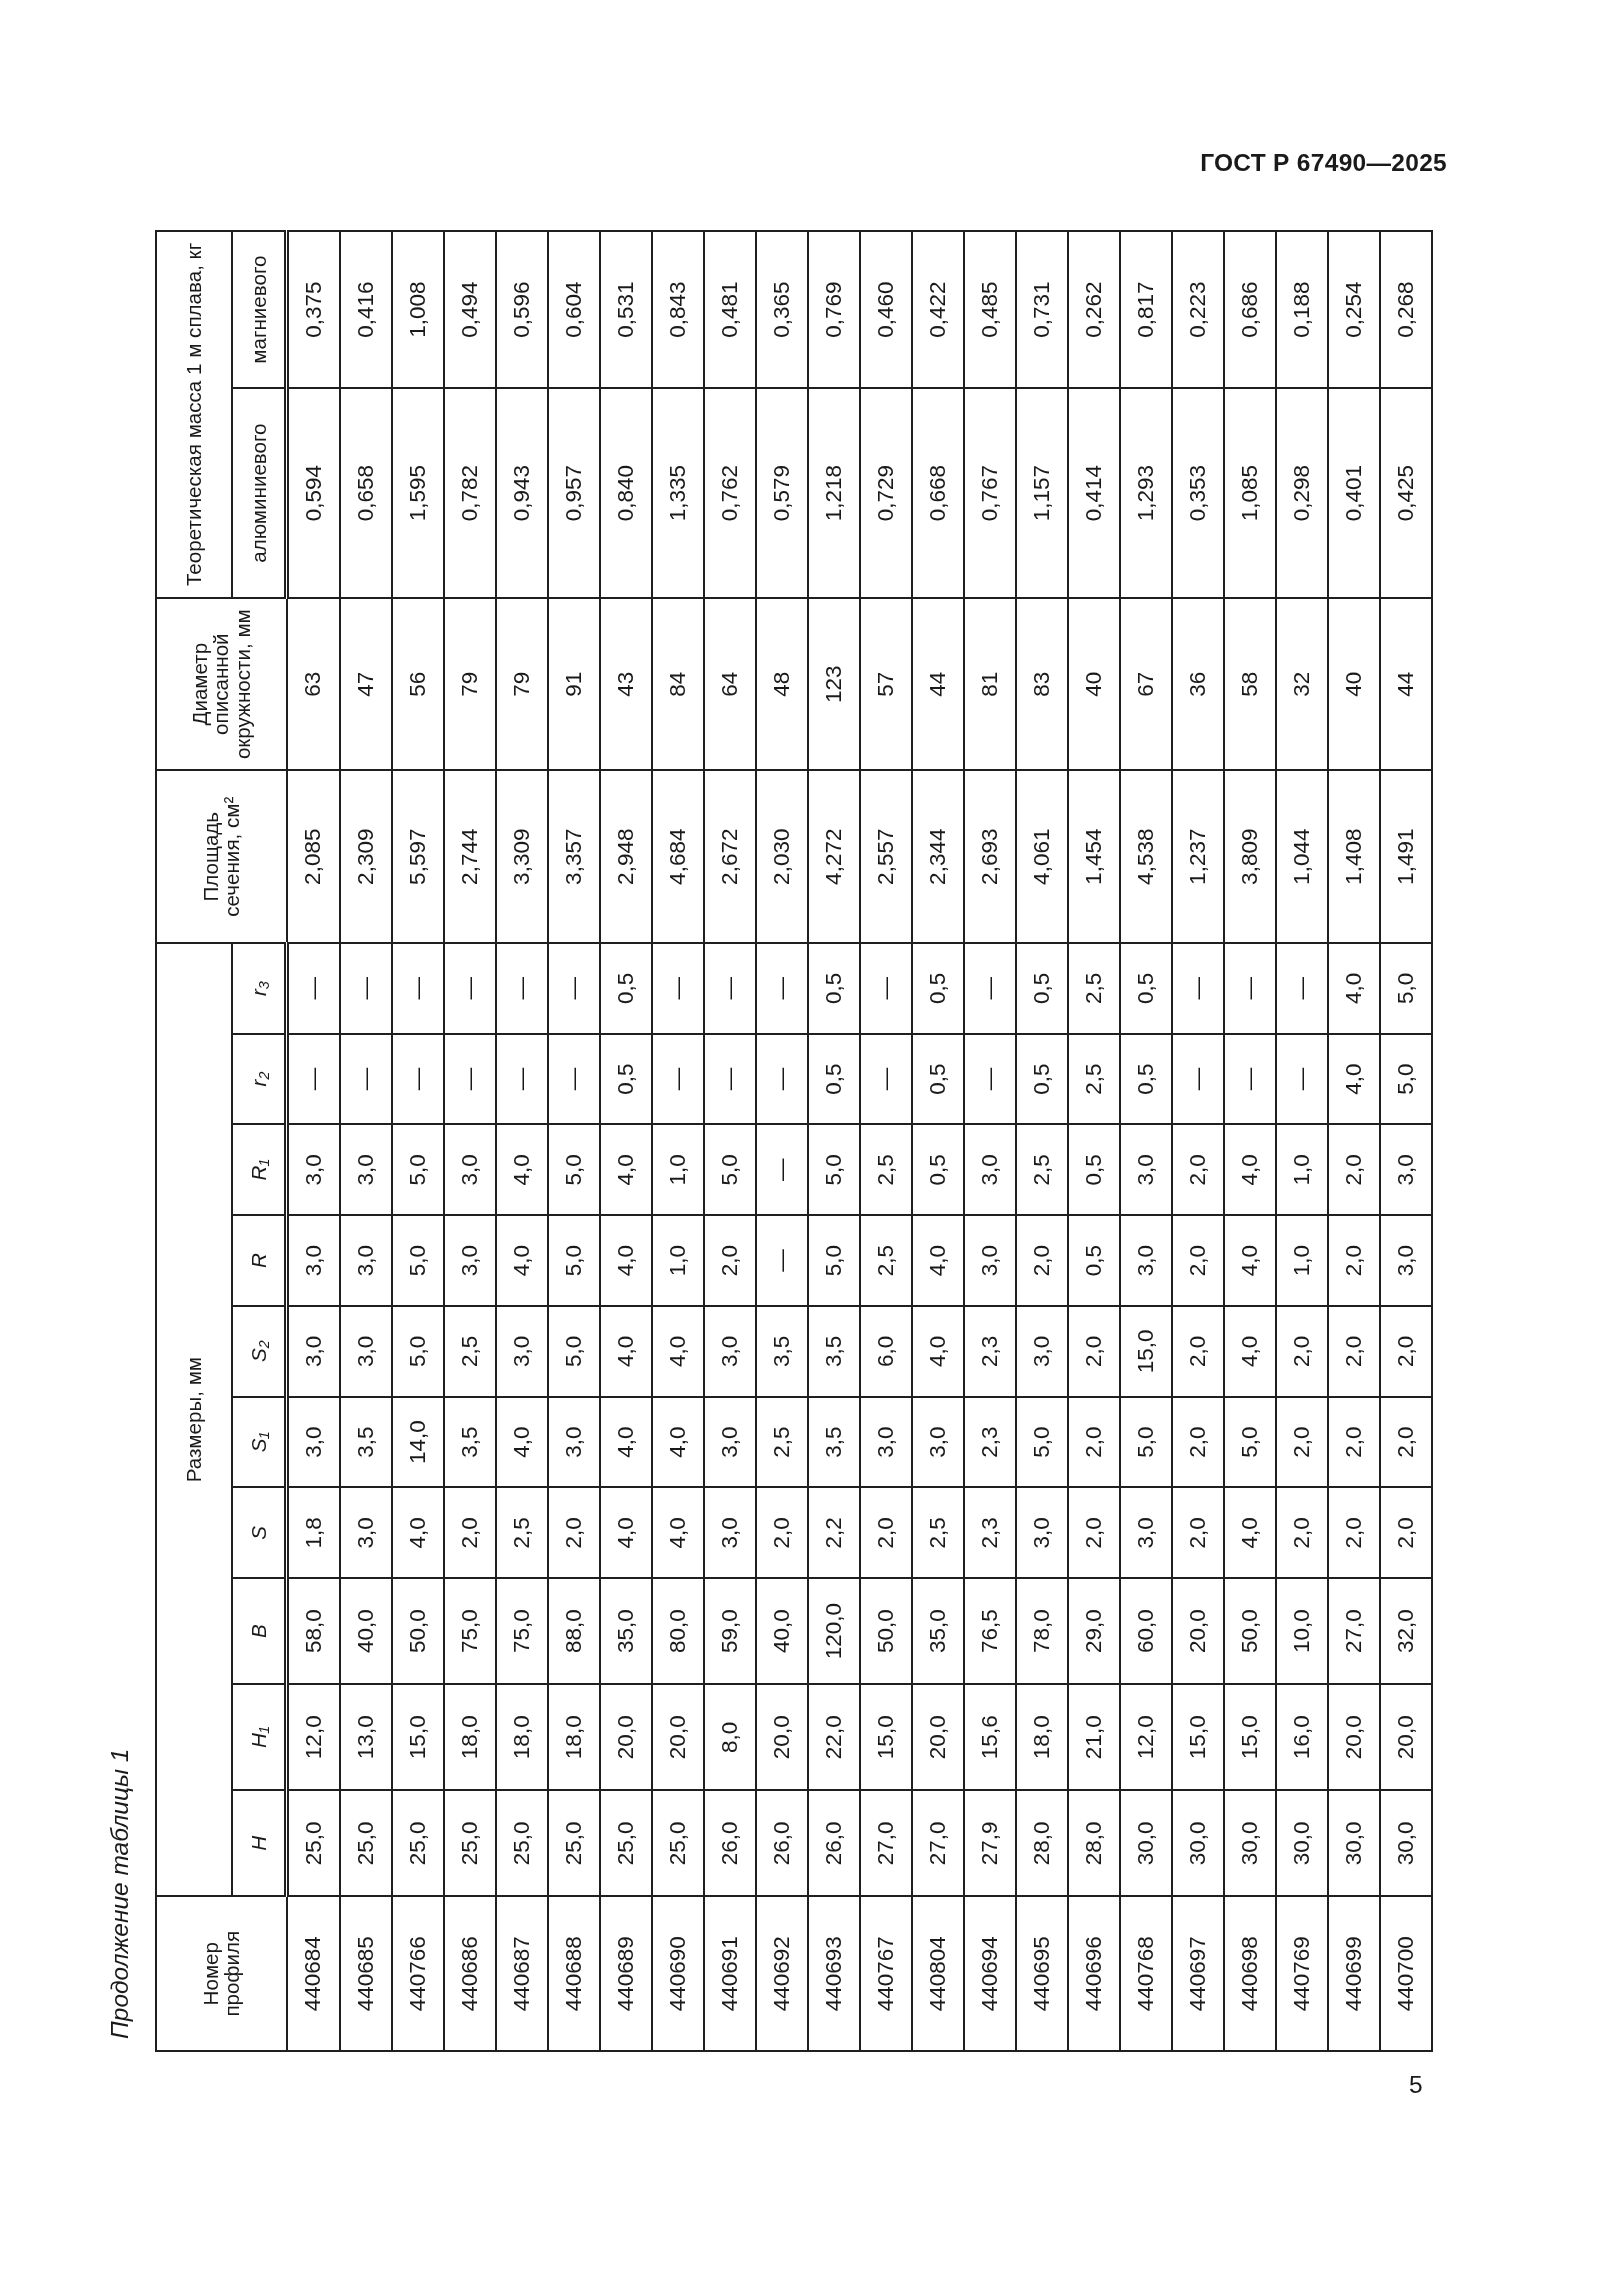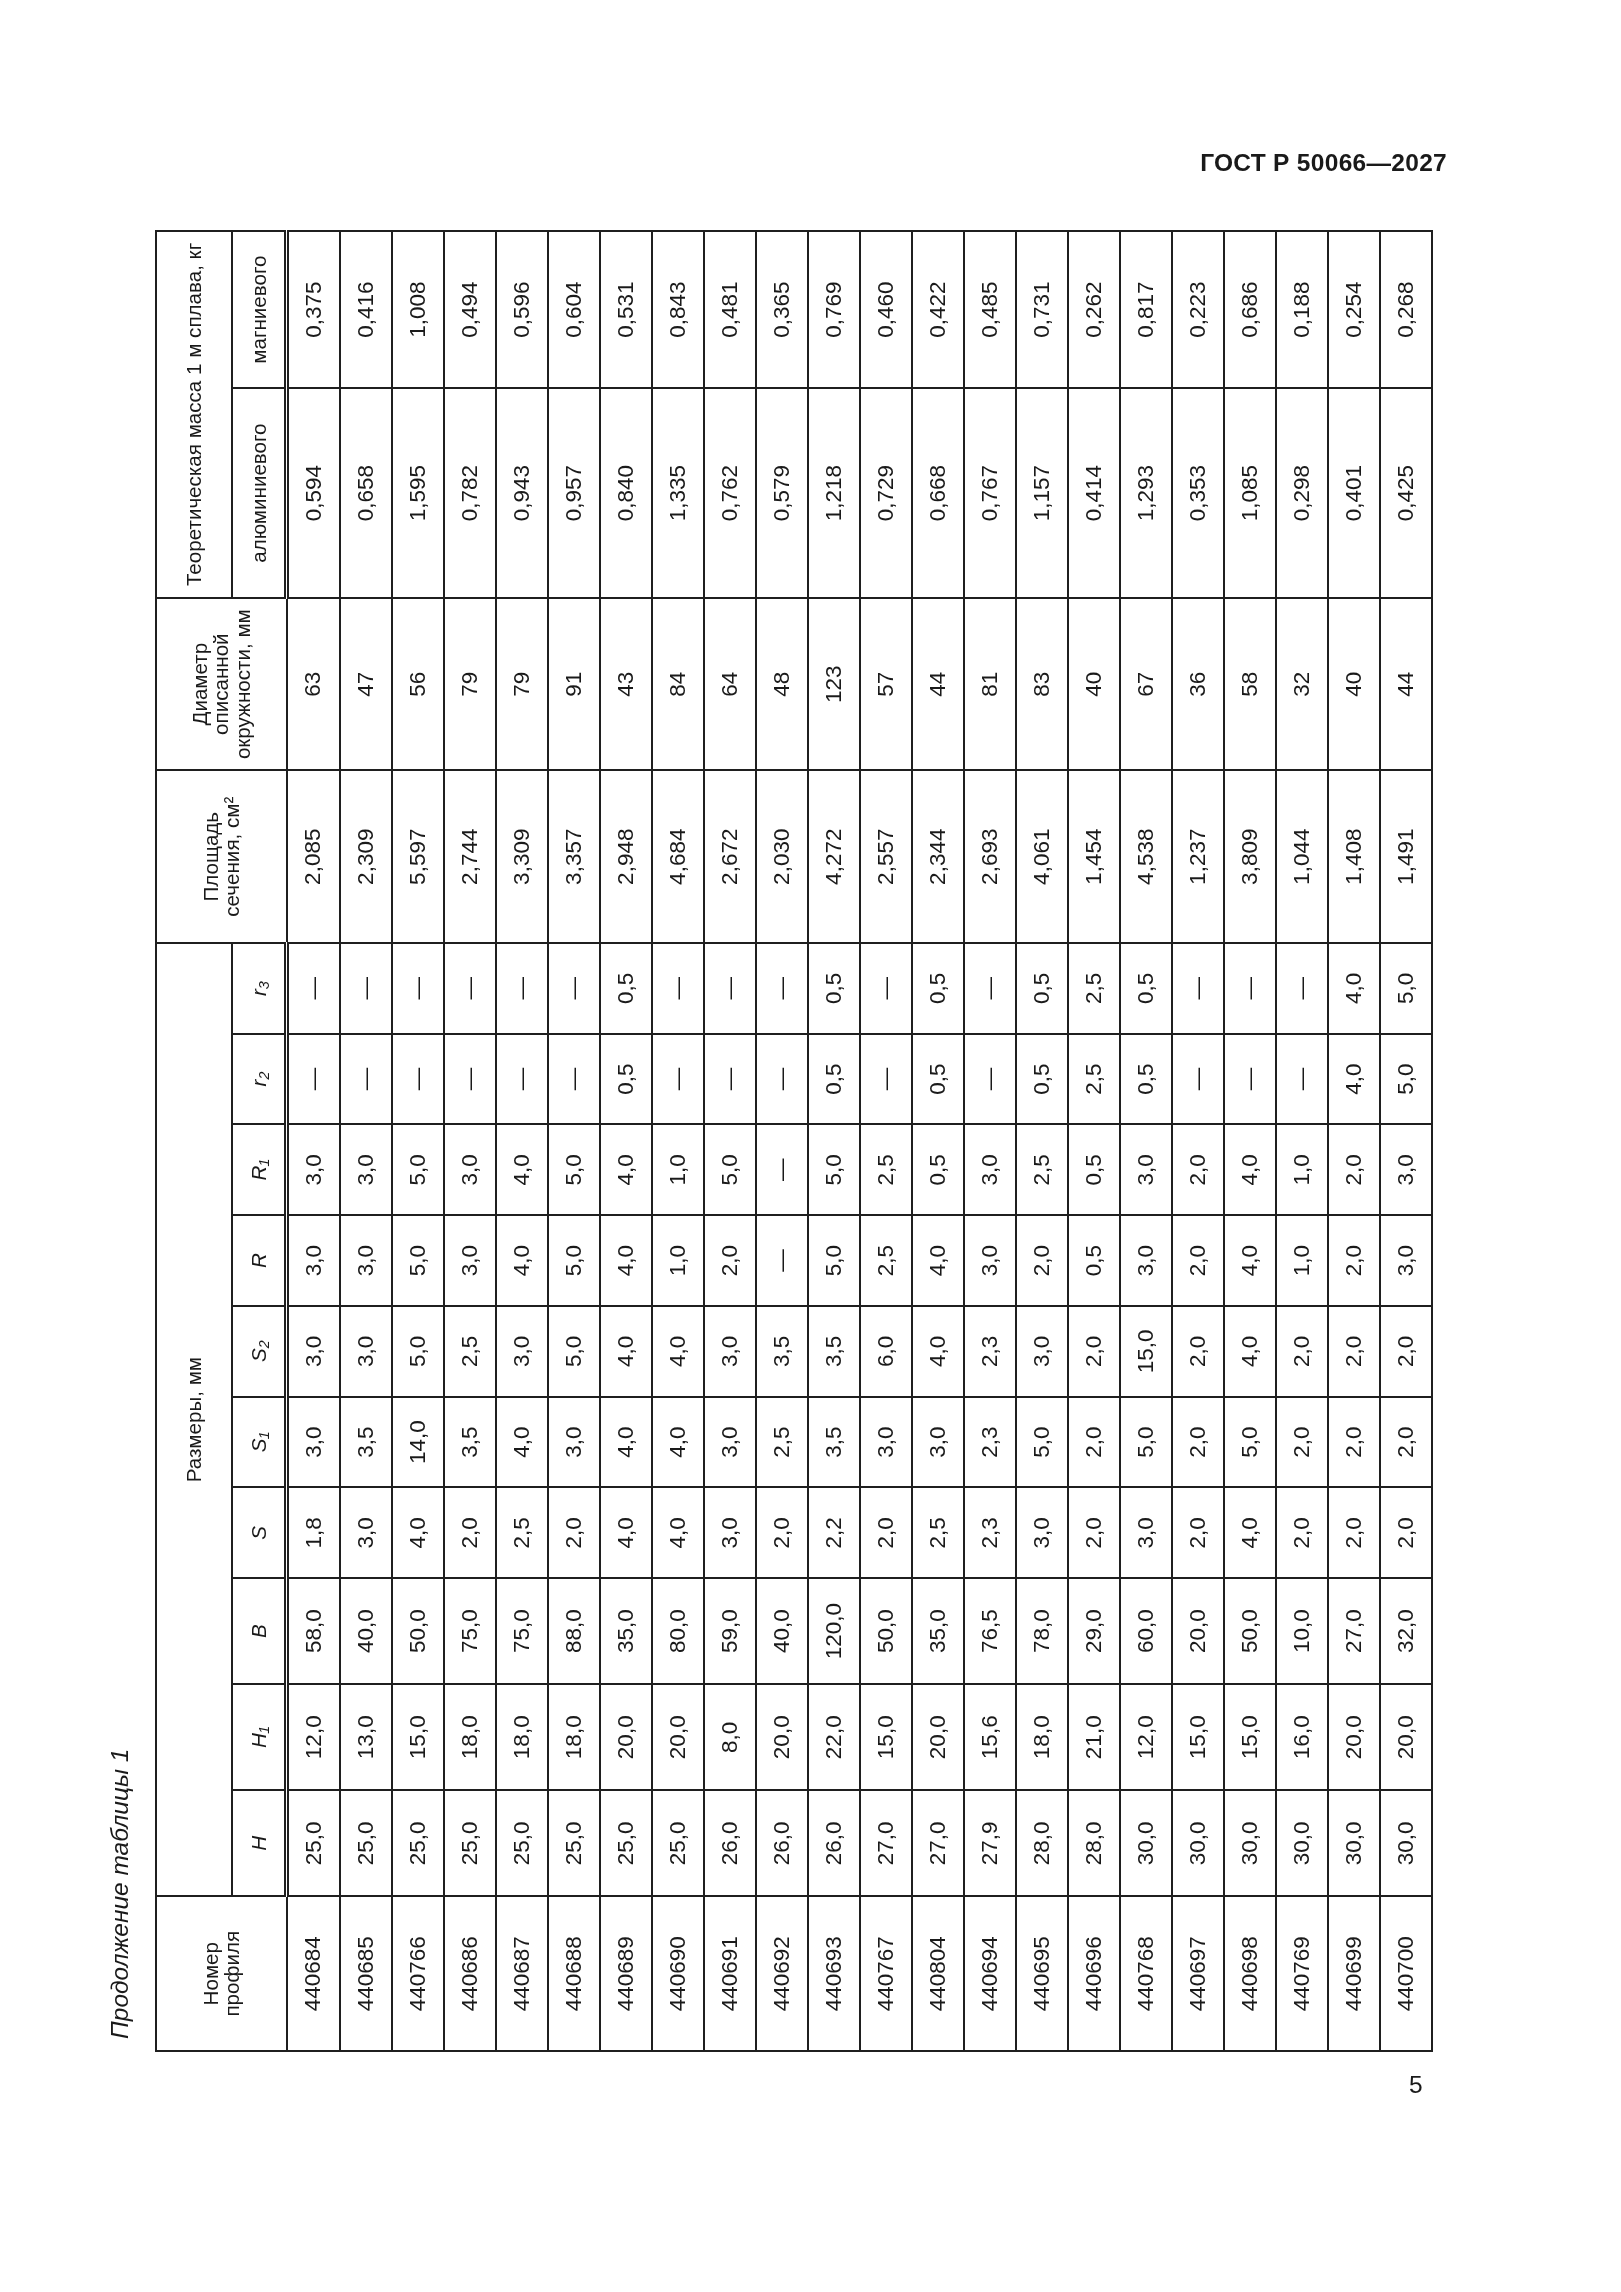--- a/index.html
+++ b/index.html
@@ -18,21 +18,21 @@
            font-weight: normal; font-size: 22.5px; padding: 0; }
   th { font-size: 20.6px; line-height: 1.05; }
   thead tr.grp th { height: 74px; }
   thead tr.sub th { height: 51px; border-bottom: 5.9px double #1f1f1f; }
   td { height: 50px; }
   .it { font-style: italic; }
 </style>
 </head>
 <body>
 
-<div class="doc-header">ГОСТ Р 50066—2027</div>
+<div class="doc-header">ГОСТ Р 67490—2025</div>
 <div class="caption">Продолжение таблицы 1</div>
 
 <div class="table-wrap">
   <table>
     <colgroup>
       <col style="width:121px">
         <col style="width:83px">
         <col style="width:83px">
         <col style="width:83px">
       <col style="width:71px">

